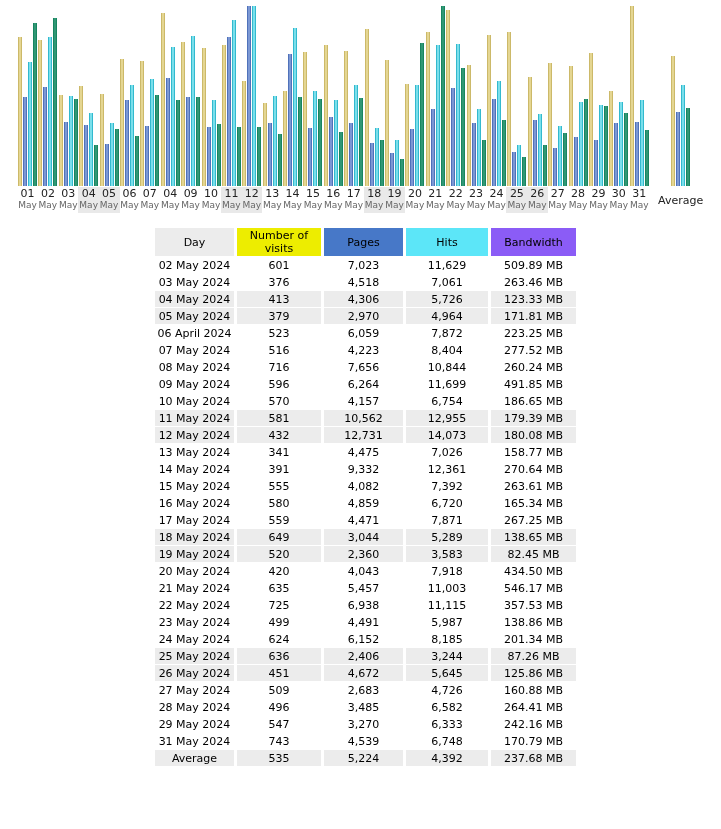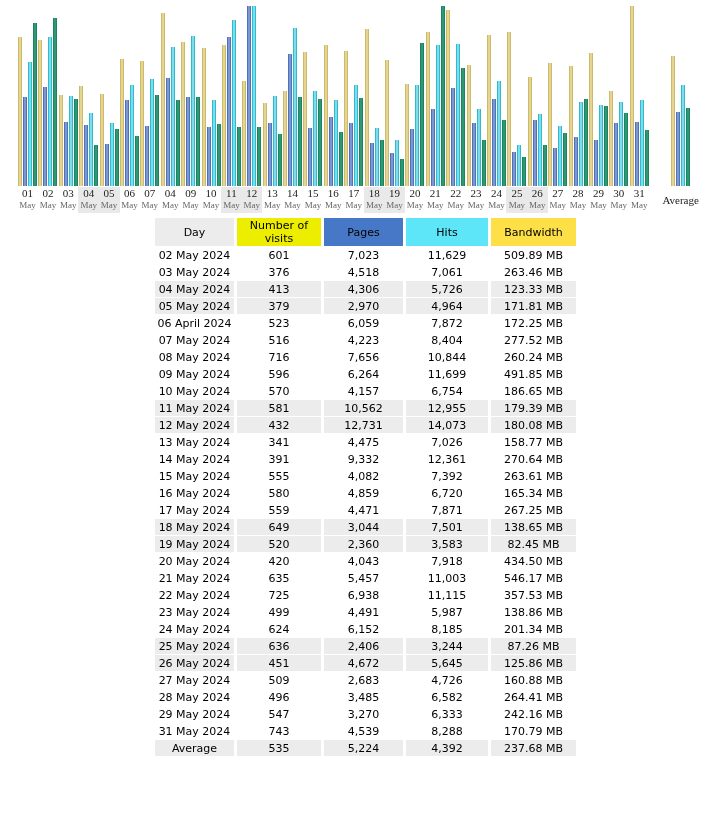--- a/index.html
+++ b/index.html
@@ -3,39 +3,39 @@
 <meta charset="utf-8">
 <style>
   html,body{margin:0;padding:0;background:#fff;}
   body{
     width:721px;height:829px;overflow:hidden;
     font-family:"DejaVu Sans","Liberation Sans",sans-serif;
     font-size:11px;color:#1a1a1a;
   }
   
   .chart{padding:6px 0 0 18px;}
-  .groups{display:flex;align-items:center;font-family:Liberation Serif, serif;}
+  .groups{display:flex;align-items:center;}
   .group{width:19px;margin-right:1.4px;flex:none;}
   .bars{height:180px;display:flex;align-items:flex-end;gap:1px;}
   .bar{width:4px;flex:none;}
   .s0{background:linear-gradient(90deg,#BFAA54 0,#D9C87E 25%,#F0E4A6 50%,#D9C87E 75%,#BFAA54 100%);}
   .s1{background:linear-gradient(90deg,#3A5EAC 0,#6585C8 25%,#93ABDF 50%,#6585C8 75%,#3A5EAC 100%);}
   .s2{background:linear-gradient(90deg,#16A2BD 0,#4FD0E0 25%,#A5EEF6 50%,#4FD0E0 75%,#16A2BD 100%);}
   .s3{background:linear-gradient(90deg,#0C7A53 0,#23906C 25%,#3D9F7E 50%,#23906C 75%,#0C7A53 100%);}
   .lbl{margin-top:1px;height:26px;text-align:center;}
   .lbl .d{font-size:11px;line-height:13px;color:#222;}
   .lbl .m{font-size:9px;line-height:10px;color:#666;}
   .group.weekend .lbl{background:#E9E9E9;margin-left:-1px;margin-right:-1px;padding:0 1px;}
   .group.avg{margin-left:21px;width:19px;position:relative;}
   .group.avg .lbl{overflow:visible;display:flex;justify-content:center;padding-top:7px;height:19px;}
   .group.avg .lbl span{white-space:nowrap;font-size:11px;color:#222;}
   
   table{
     border-collapse:separate;border-spacing:3px 1px;
-    margin:4px 0 0 152px;table-layout:fixed;
+    margin:14px 0 0 152px;table-layout:fixed;
   }
   th{font-weight:normal;font-size:11px;color:#000;height:28px;padding:0 2px;line-height:13px;text-align:center;vertical-align:middle;}
   td{height:16px;padding:0;text-align:center;vertical-align:middle;font-size:11px;color:#000;background:#fff;}
   tr.shaded td{background:#ECECEC;}
 </style>
 </head>
 <body>
 
 <div class="chart">
   <div class="groups">
@@ -433,21 +433,21 @@
       <col style="width:79px">
     <col style="width:82px">
       <col style="width:85px">
   </colgroup>
   <thead>
     <tr>
         <th style="background: rgb(236, 236, 236);">Day</th>
         <th style="background: rgb(237, 237, 0);">Number of visits</th>
         <th style="background: rgb(71, 120, 200);">Pages</th>
         <th style="background: rgb(92, 230, 248);">Hits</th>
-        <th style="background: #fde047;">Bandwidth</th>
+        <th style="background: #8b5cf6;">Bandwidth</th>
       </tr>
   </thead>
   <tbody>
       <tr class="">
         <td>02 May 2024</td>
         <td>601</td>
         <td>7,023</td>
         <td>11,629</td>
         <td>509.89 MB</td>
       </tr>
@@ -470,21 +470,21 @@
         <td>379</td>
         <td>2,970</td>
         <td>4,964</td>
         <td>171.81 MB</td>
       </tr>
       <tr class="">
         <td>06 April 2024</td>
         <td>523</td>
         <td>6,059</td>
         <td>7,872</td>
-        <td>172.25 MB</td>
+        <td>223.25 MB</td>
       </tr>
       <tr class="">
         <td>07 May 2024</td>
         <td>516</td>
         <td>4,223</td>
         <td>8,404</td>
         <td>277.52 MB</td>
       </tr>
       <tr class="">
         <td>08 May 2024</td>
@@ -553,21 +553,21 @@
         <td>17 May 2024</td>
         <td>559</td>
         <td>4,471</td>
         <td>7,871</td>
         <td>267.25 MB</td>
       </tr>
       <tr class="shaded">
         <td>18 May 2024</td>
         <td>649</td>
         <td>3,044</td>
-        <td>7,501</td>
+        <td>5,289</td>
         <td>138.65 MB</td>
       </tr>
       <tr class="shaded">
         <td>19 May 2024</td>
         <td>520</td>
         <td>2,360</td>
         <td>3,583</td>
         <td>82.45 MB</td>
       </tr>
       <tr class="">
@@ -637,21 +637,21 @@
         <td>29 May 2024</td>
         <td>547</td>
         <td>3,270</td>
         <td>6,333</td>
         <td>242.16 MB</td>
       </tr>
       <tr class="">
         <td>31 May 2024</td>
         <td>743</td>
         <td>4,539</td>
-        <td>8,288</td>
+        <td>6,748</td>
         <td>170.79 MB</td>
       </tr>
       <tr class="shaded">
         <td>Average</td>
         <td>535</td>
         <td>5,224</td>
         <td>4,392</td>
         <td>237.68 MB</td>
       </tr>
     </tbody>

